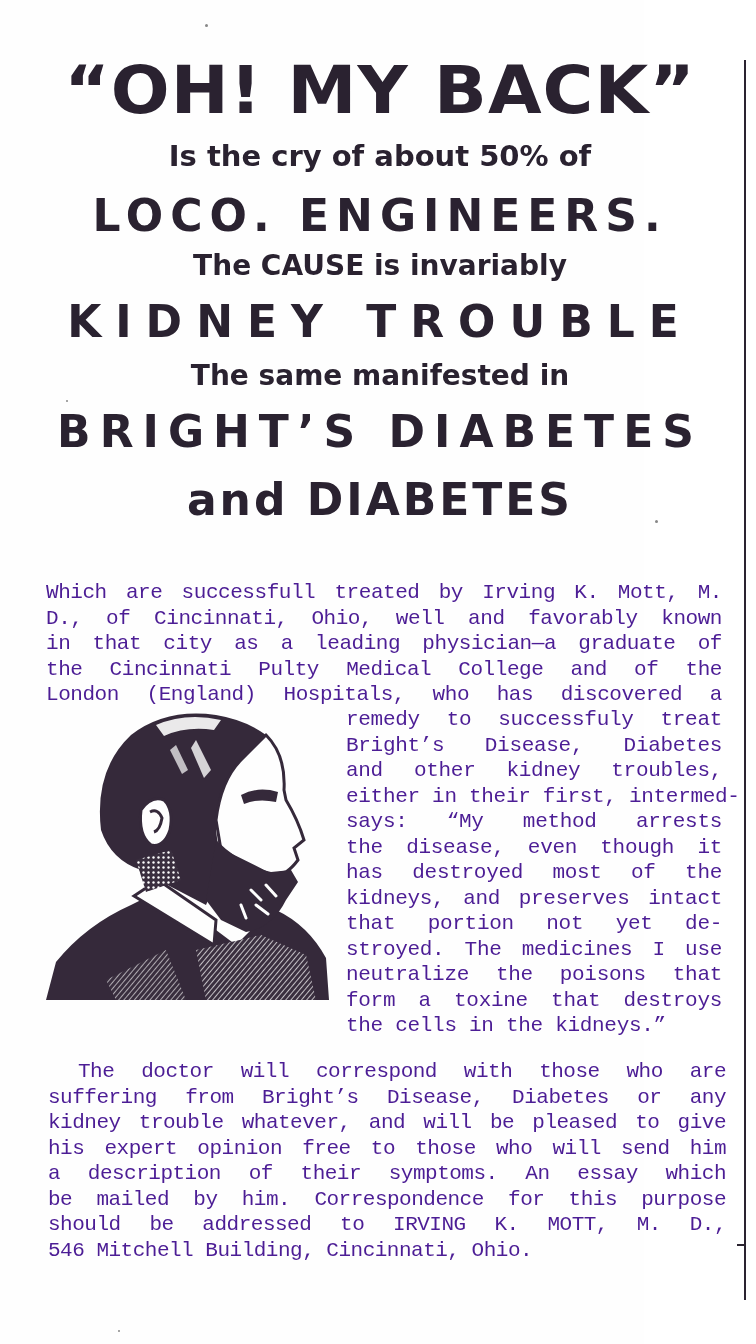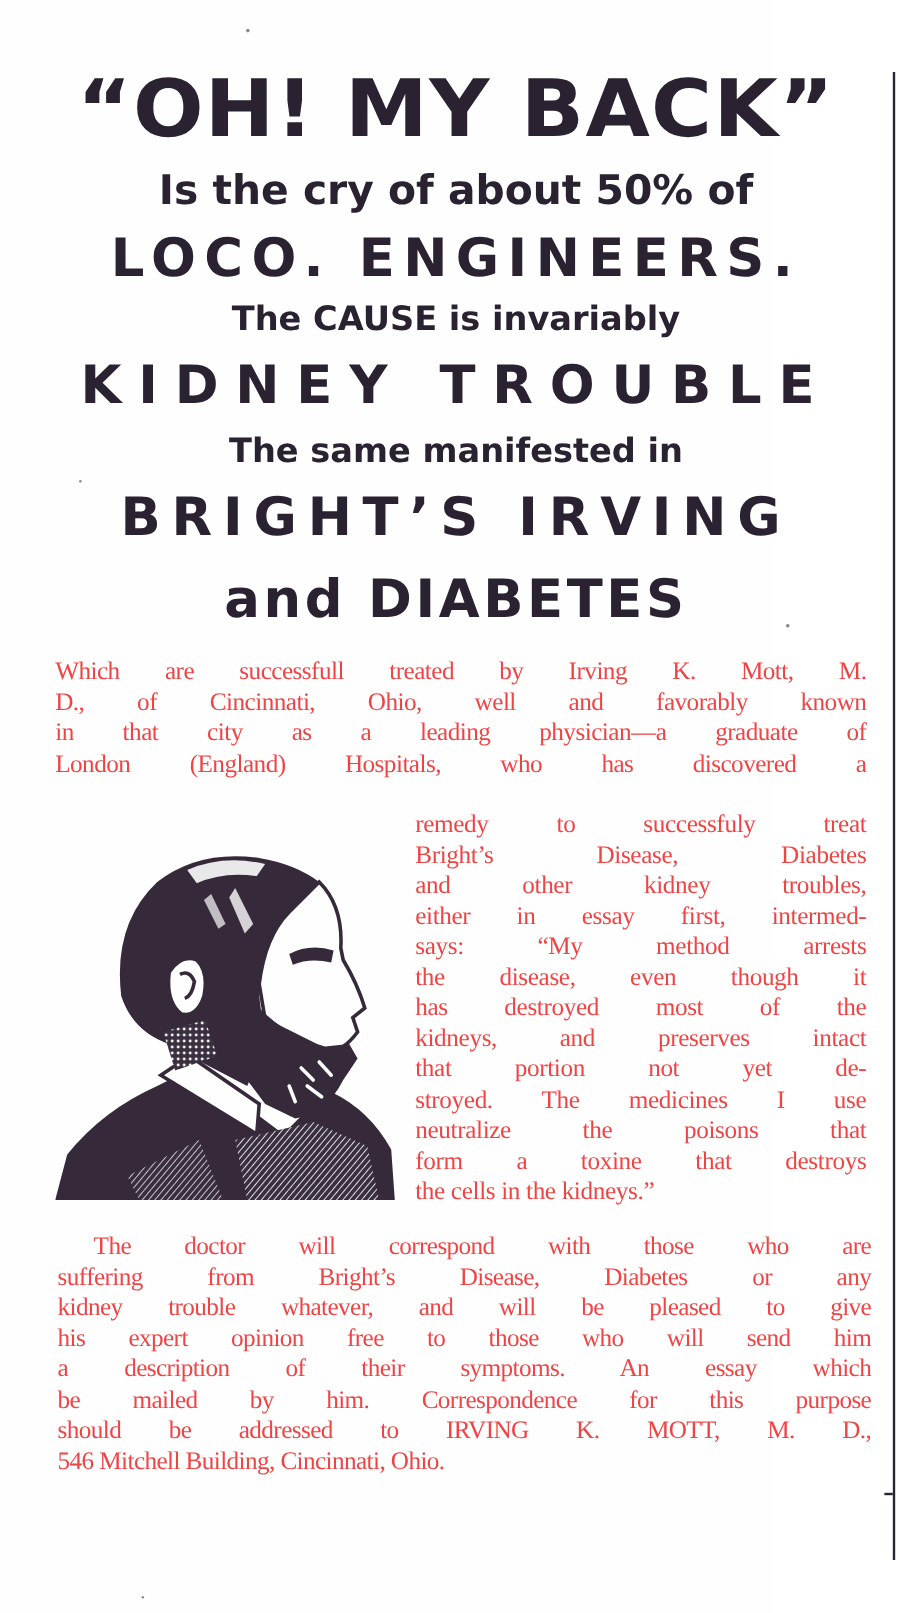--- a/index.html
+++ b/index.html
@@ -56,21 +56,21 @@
   }
   .h-oh {
     top: 58px;
     font-size: 66px;
     letter-spacing: 1px;
     font-weight: 900;
     transform: scaleX(1.05);
   }
   .h-cry {
     top: 142px;
-    font-size: 34px;
+    font-size: 29px;
   }
   .h-loco {
     top: 194px;
     font-size: 44px;
     letter-spacing: 7px;
   }
   .h-cause {
     top: 252px;
     font-size: 28px;
   }
@@ -89,27 +89,28 @@
     letter-spacing: 9px;
   }
   .h-and {
     top: 478px;
     font-size: 44px;
     letter-spacing: 3px;
   }
 
   .body-text {
     position: absolute;
-    font-family: Liberation Serif, serif;
+    font-family: Liberation Mono, monospace;
     font-size: 21.5px;
     line-height: 25.5px;
-    color: #ef4444;
+    color: #4c1d95;
     text-align: justify;
     text-align-last: justify;
     white-space: nowrap;
+    margin-top: 33px;
   }
   .line { display: block; height: 25.5px; overflow: visible; }
   .line.last { text-align-last: left; }
 
   .para1 {
     left: 46px;
     top: 547px;
     width: 676px;
     font-size: 21px;
     letter-spacing: -0.45px;
@@ -149,35 +150,36 @@
   <div class="speck" style="left:66px;top:400px;width:2px;height:2px;"></div>
   <div class="speck" style="left:655px;top:520px;"></div>
   <div class="speck" style="left:118px;top:1330px;width:2px;height:2px;"></div>
 
   <div class="headline h-oh">“OH! MY BACK”</div>
   <div class="headline h-cry">Is the cry of about 50% of</div>
   <div class="headline h-loco">LOCO. ENGINEERS.</div>
   <div class="headline h-cause">The CAUSE is invariably</div>
   <div class="headline h-kidney">KIDNEY TROUBLE</div>
   <div class="headline h-same">The same manifested in</div>
-  <div class="headline h-brights">BRIGHT’S IRVING</div>
+  <div class="headline h-brights">BRIGHT’S DIABETES</div>
   <div class="headline h-and">and DIABETES</div>
 
   <div class="body-text para1">
     <span class="line">Which are successfull treated by Irving K. Mott, M.</span>
     <span class="line">D., of Cincinnati, Ohio, well and favorably known</span>
     <span class="line">in that city as a leading physician—a graduate of</span>
+    <span class="line">the Cincinnati Pulty Medical College and of the</span>
     <span class="line">London (England) Hospitals, who has discovered a</span>
   </div>
 
   <div class="body-text para1-right">
     <span class="line">remedy to successfuly treat</span>
     <span class="line">Bright’s Disease, Diabetes</span>
     <span class="line">and other kidney troubles,</span>
-    <span class="line">either in essay first, intermed-</span>
+    <span class="line">either in their first, intermed-</span>
     <span class="line">says: “My method arrests</span>
     <span class="line">the disease, even though it</span>
     <span class="line">has destroyed most of the</span>
     <span class="line">kidneys, and preserves intact</span>
     <span class="line">that portion not yet de-</span>
     <span class="line">stroyed. The medicines I use</span>
     <span class="line">neutralize the poisons that</span>
     <span class="line">form a toxine that destroys</span>
     <span class="line last">the cells in the kidneys.”</span>
   </div>

